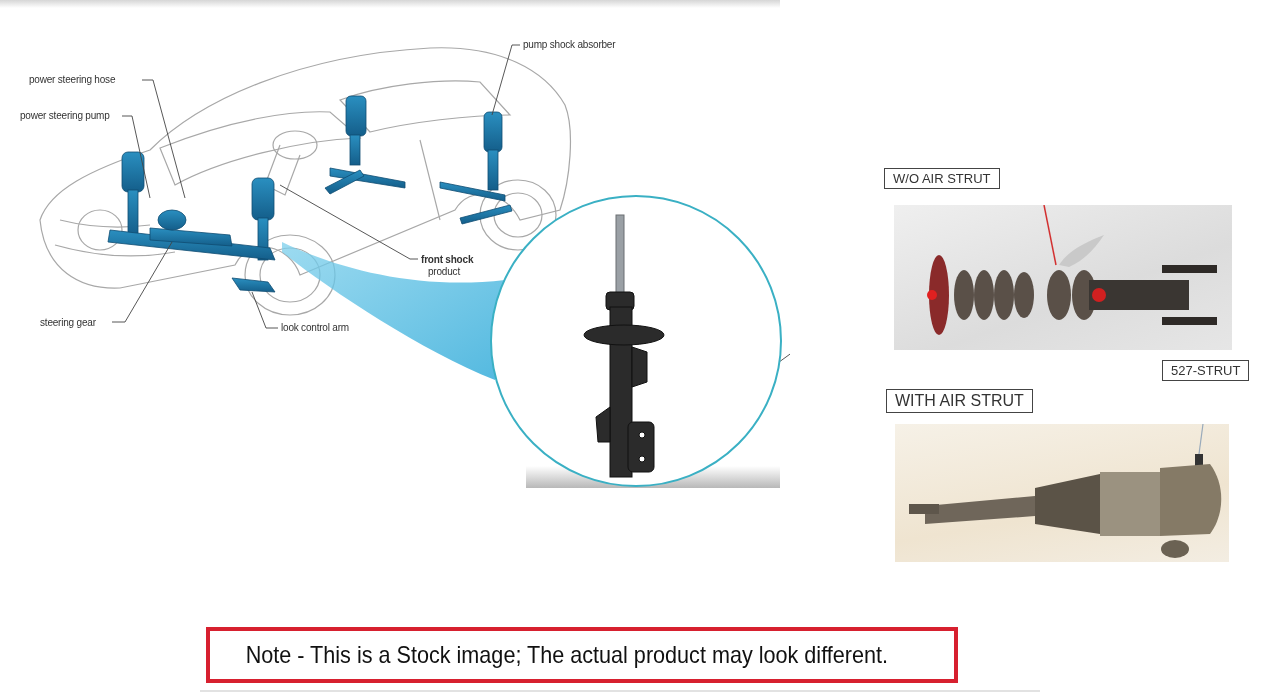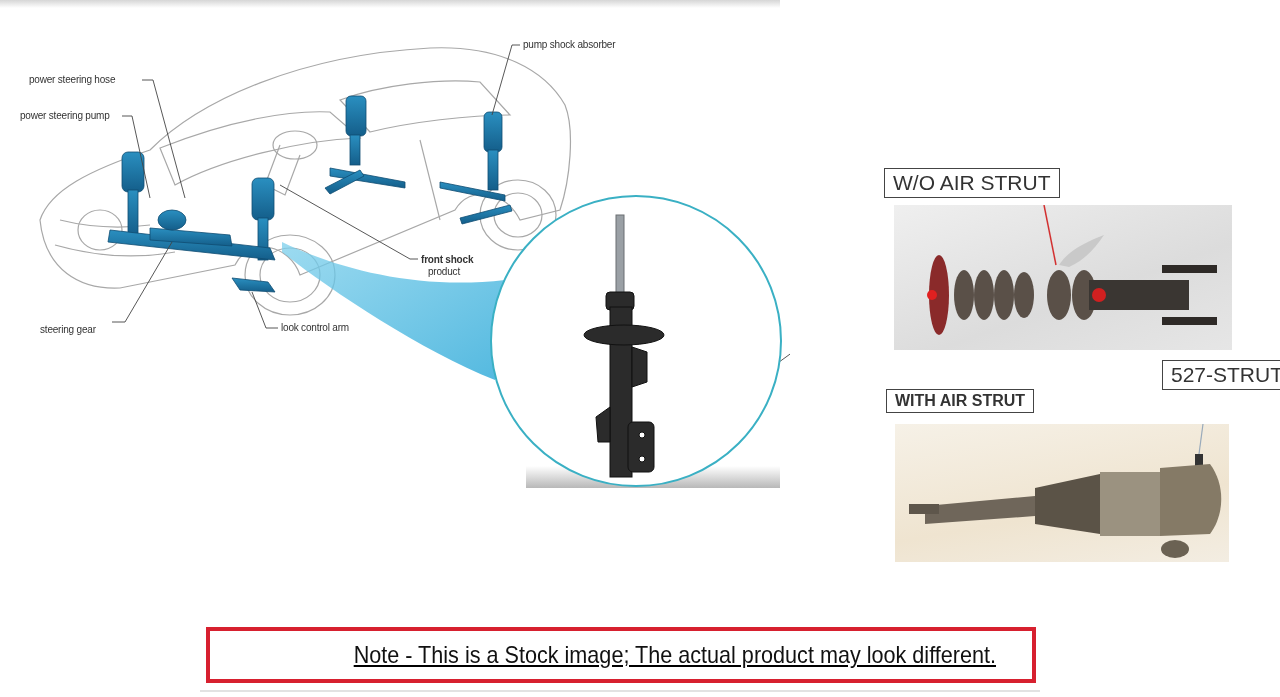--- a/index.html
+++ b/index.html
@@ -2,24 +2,24 @@
 <html><head>
 <meta charset="utf-8">
 <style>
   html,body{margin:0;padding:0;background:#ffffff;}
   body{width:1280px;height:697px;position:relative;overflow:hidden;font-family:"Liberation Sans",sans-serif;}
   .top-bar{position:absolute;left:0;top:0;width:780px;height:8px;background:linear-gradient(#d6d6d6,#ffffff);}
   .diagram{position:absolute;left:0;top:20px;width:790px;height:480px;}
   .label{position:absolute;font-size:10px;color:#333;font-family:"Liberation Sans",sans-serif;letter-spacing:-0.2px;white-space:nowrap;}
   .strut-circle{position:absolute;left:490px;top:195px;width:288px;height:288px;border-radius:50%;border:2px solid #3ab0c4;background:#fff;}
   .floor{position:absolute;left:526px;top:466px;width:254px;height:22px;background:linear-gradient(#ffffff,#b8b8b8);}
-  .tag{position:absolute;border:1.5px solid #444;background:#fff;font-family:"Liberation Sans",sans-serif;color:#333;font-size:21px;padding:2px 8px;white-space:nowrap;}
+  .tag{position:absolute;border:1.5px solid #444;background:#fff;font-family:"Liberation Sans",sans-serif;color:#333;font-size:13px;padding:2px 8px;white-space:nowrap;}
   .photo1{position:absolute;left:894px;top:205px;width:338px;height:145px;background:linear-gradient(160deg,#efefef,#dcdcdc 60%,#e6e6e6);}
   .photo2{position:absolute;left:895px;top:424px;width:334px;height:138px;background:linear-gradient(170deg,#f6f1e7,#efe4d0 60%,#f3ede2);}
-  .note{position:absolute;left:206px;top:627px;width:830px;height:56px;border:4px solid #d7202f;box-sizing:border-box;display:flex;align-items:center;justify-content:flex-end;text-decoration:underline;}
+  .note{position:absolute;left:206px;top:627px;width:752px;height:56px;border:4px solid #d7202f;box-sizing:border-box;display:flex;align-items:center;justify-content:flex-start;}
   .note span{font-family:"Liberation Sans",sans-serif;font-size:24px;color:#111;transform:scaleX(0.9);white-space:nowrap;}
   .bottom-rule{position:absolute;left:200px;top:690px;width:840px;height:2px;background:#e2e2e2;}
 </style>
 </head>
 <body>
 
 <div class="top-bar"></div>
 
 <div class="diagram">
   <svg width="790" height="480" viewBox="0 0 790 480">
@@ -80,21 +80,21 @@
       <path d="M278 308 L266 308 L252 272"></path>
       <path d="M775 345 L892 260"></path>
     </g>
   </svg>
 
   <span class="label" style="left:29px;top:54px;">power steering hose</span>
   <span class="label" style="left:4px;top:90px;margin-left:16px;">power steering pump</span>
   <span class="label" style="left:523px;top:19px;">pump shock absorber</span>
   <span class="label" style="left:421px;top:234px;font-weight:bold;">front shock</span>
   <span class="label" style="left:428px;top:246px;">product</span>
-  <span class="label" style="left:40px;top:304px;">steering gear</span>
+  <span class="label" style="left:40px;top:297px;">steering gear</span>
   <span class="label" style="left:281px;top:302px;">look control arm</span>
 </div>
 
 <div class="floor"></div>
 <div class="strut-circle">
   <svg width="288" height="288" viewBox="0 0 288 288">
     <g fill="#2b2b2b" stroke="#111" stroke-width="1">
       <rect x="124" y="18" width="8" height="80" fill="#9aa0a5" stroke="#6b6f72"></rect>
       <rect x="114" y="95" width="28" height="18" rx="4"></rect>
       <rect x="118" y="110" width="22" height="170"></rect>
@@ -126,21 +126,21 @@
     </g>
     <rect x="195" y="75" width="100" height="30" fill="#3a3632"></rect>
     <circle cx="205" cy="90" r="7" fill="#d02020"></circle>
     <rect x="268" y="60" width="55" height="8" fill="#2e2a27"></rect>
     <rect x="268" y="112" width="55" height="8" fill="#2e2a27"></rect>
   </svg>
 </div>
 
 <div class="tag" style="left:1162px;top:360px;">527-STRUT</div>
 
-<div class="tag" style="left:886px;top:389px;font-size:16px;font-weight:bold;">WITH AIR STRUT</div>
+<div class="tag" style="left:886px;top:389px;font-size:16px;">WITH AIR STRUT</div>
 
 <div class="photo2">
   <svg width="334" height="138" viewBox="0 0 334 138">
     <path d="M308 0 L304 30" stroke="#9ab" stroke-width="1.2" fill="none"></path>
     <rect x="300" y="30" width="8" height="14" fill="#333"></rect>
     <path d="M30 82 L140 72 L140 92 L30 100 Z" fill="#6f665a"></path>
     <rect x="14" y="80" width="30" height="10" fill="#5e564b"></rect>
     <path d="M140 64 L205 50 L205 110 L140 100 Z" fill="#5b5347"></path>
     <rect x="205" y="48" width="60" height="64" fill="#9b9280"></rect>
     <path d="M265 44 L315 40 C330 60 330 90 315 110 L265 112 Z" fill="#857a66"></path>

